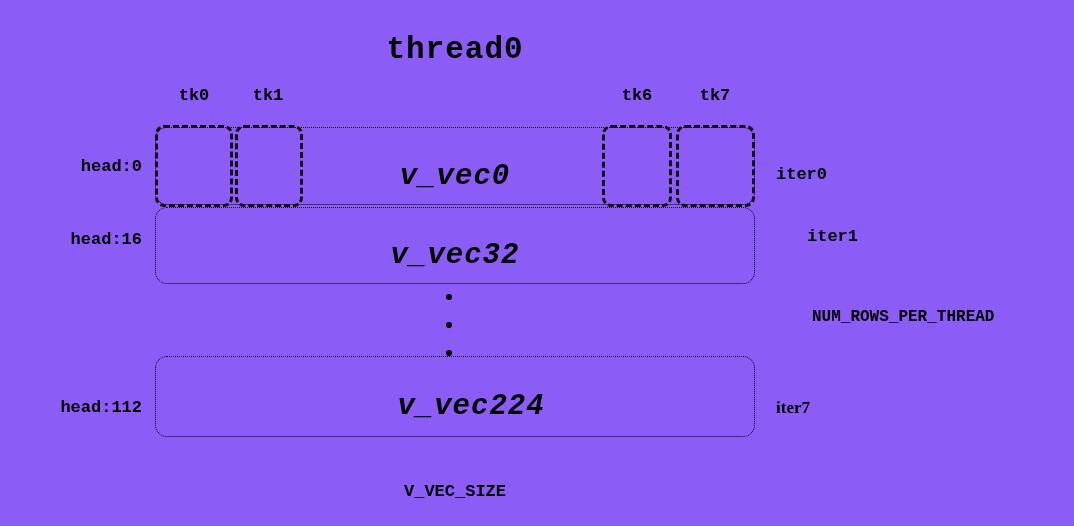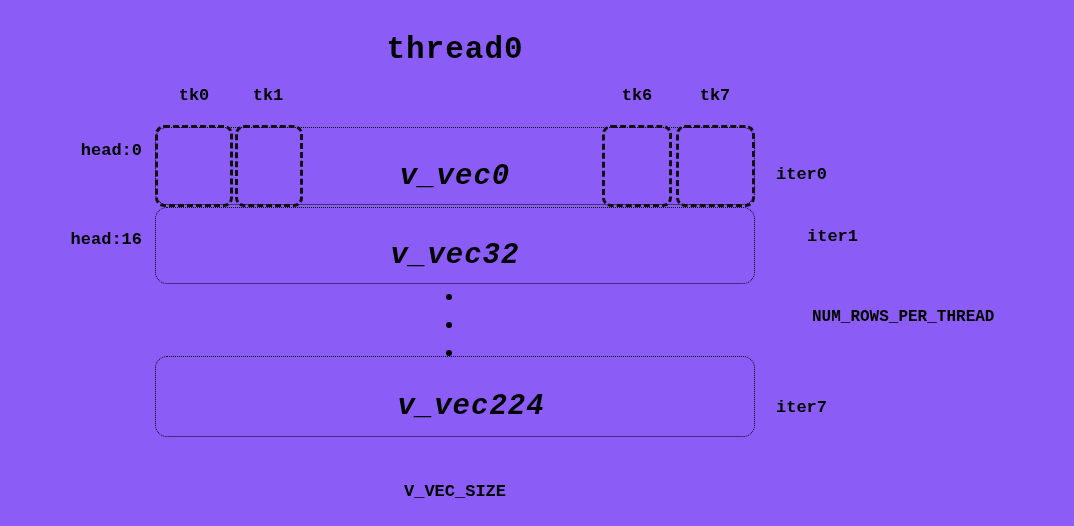--- a/index.html
+++ b/index.html
@@ -75,33 +75,33 @@
   .tkb6 { left: 602px; width: 70px; }
   .tkb7 { left: 676px; width: 79px; }
 
   .head-label {
     left: 18px;
     width: 124px;
     text-align: right;
     font-size: 17px;
     font-weight: bold;
   }
-  .head0 { top: 141px; }
+  .head0 { top: 157px; }
   .head1 { top: 230px; }
   .head2 { top: 398px; }
 
   .iter-label {
     left: 776px;
     width: 120px;
     font-size: 17px;
     font-weight: bold;
   }
   .iter0 { top: 165px; }
   .iter1 { top: 227px; margin-left: 31px; }
-  .iter2 { top: 398px; }
+  .iter2 { top: 398px; font-family: Liberation Serif, serif; }
 
   .dots {
     left: 443px;
     top: 294px;
     width: 12px;
     height: 62px;
     display: flex;
     flex-direction: column;
     justify-content: space-between;
     align-items: center;
@@ -137,20 +137,21 @@
 
   <div class="abs title">thread0</div>
 
   <div class="abs tk-label tk0">tk0</div>
   <div class="abs tk-label tk1">tk1</div>
   <div class="abs tk-label tk6">tk6</div>
   <div class="abs tk-label tk7">tk7</div>
 
   <div class="abs head-label head0">head:0</div>
   <div class="abs head-label head1">head:16</div>
+  <div class="abs head-label head2">head:112</div>
 
   <div class="abs row-box row0">
     <span class="vec-label">v_vec0</span>
   </div>
   <div class="abs row-box row1">
     <span class="vec-label">v_vec32</span>
   </div>
   <div class="abs row-box row2">
     <span class="vec-label">v_vec224</span>
   </div>

